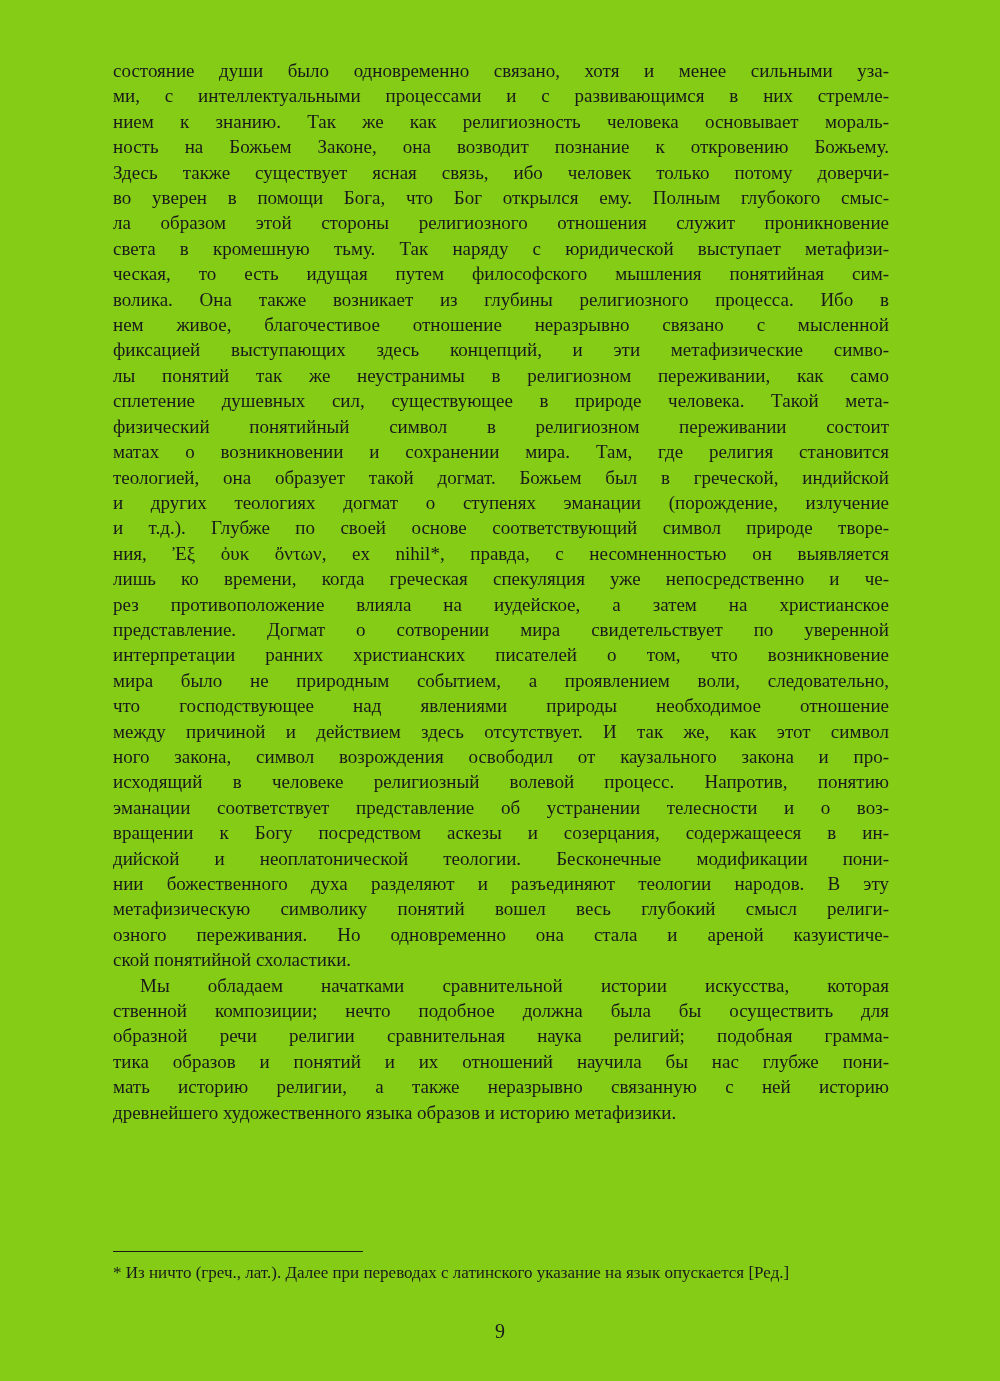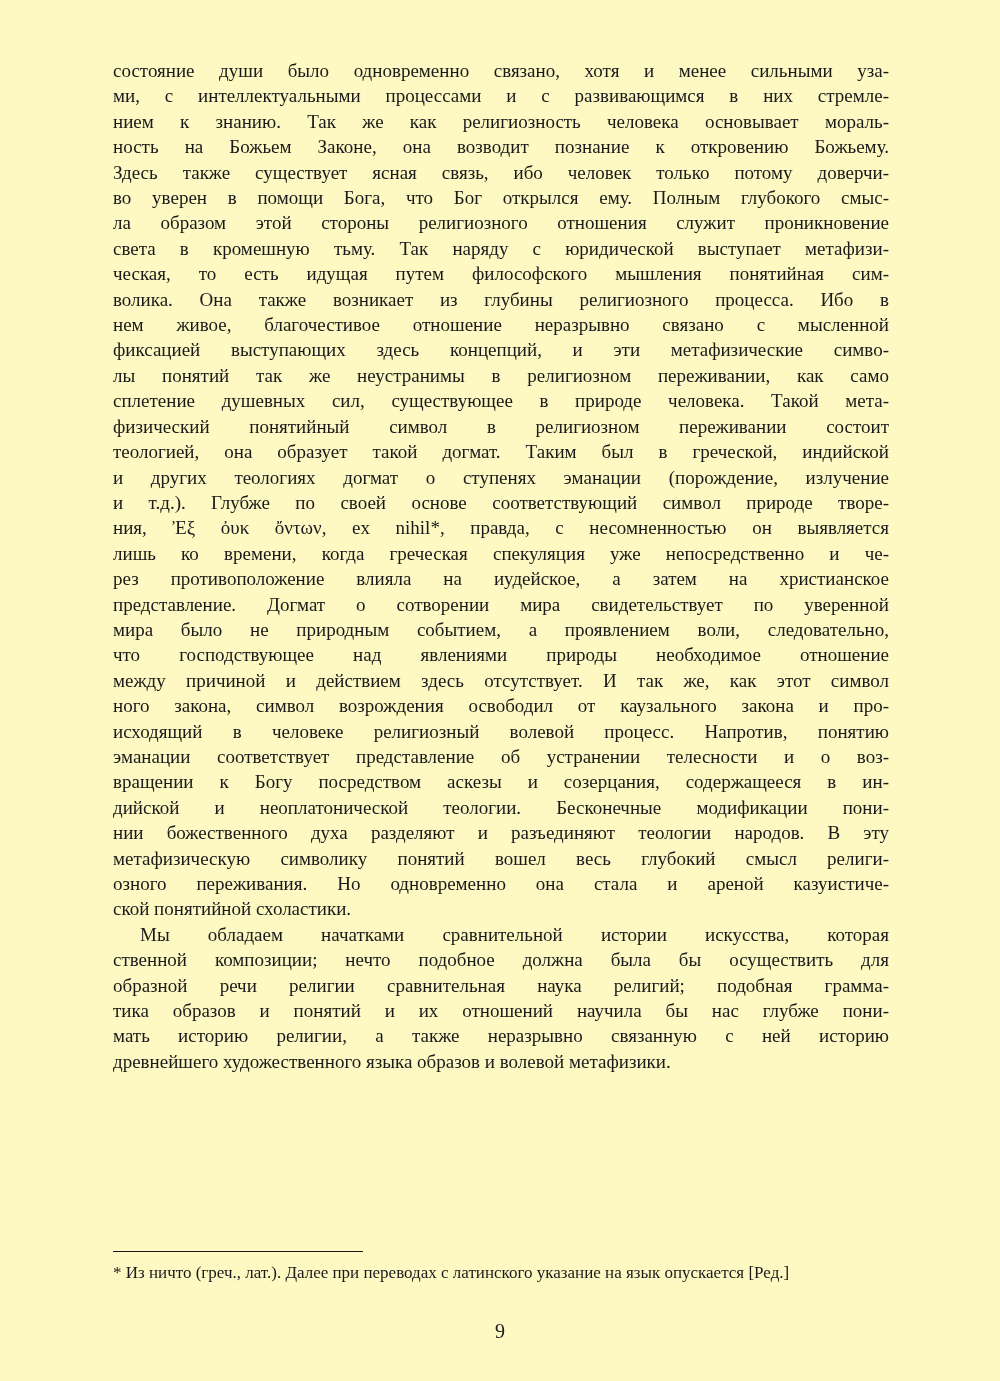--- a/index.html
+++ b/index.html
@@ -4,21 +4,21 @@
 <style>
   html, body {
     margin: 0;
     padding: 0;
     background: #ffffff;
   }
   .page {
     position: relative;
     width: 1000px;
     height: 1381px;
-    background: #fef9c3;
+    background: #84cc16;
     color: #1a1a1a;
     font-family: "Liberation Serif", "DejaVu Serif", serif;
     overflow: hidden;
   }
   .text-body {
     position: absolute;
     left: 113px;
     top: 58px;
     width: 776px;
   }
@@ -79,45 +79,47 @@
         <div class="line">во уверен в помощи Бога, что Бог открылся ему. Полным глубокого смыс-</div>
         <div class="line">ла образом этой стороны религиозного отношения служит проникновение</div>
         <div class="line">света в кромешную тьму. Так наряду с юридической выступает метафизи-</div>
         <div class="line">ческая, то есть идущая путем философского мышления понятийная сим-</div>
         <div class="line">волика. Она также возникает из глубины религиозного процесса. Ибо в</div>
         <div class="line">нем живое, благочестивое отношение неразрывно связано с мысленной</div>
         <div class="line">фиксацией выступающих здесь концепций, и эти метафизические симво-</div>
         <div class="line">лы понятий так же неустранимы в религиозном переживании, как само</div>
         <div class="line">сплетение душевных сил, существующее в природе человека. Такой мета-</div>
         <div class="line">физический понятийный символ в религиозном переживании состоит</div>
-        <div class="line">теологией, она образует такой догмат. Таким был в греческой, индийской</div>
+        <div class="line">матах о возникновении и сохранении мира. Там, где религия становится</div>
+        <div class="line">теологией, она образует такой догмат. Божьем был в греческой, индийской</div>
         <div class="line">и других теологиях догмат о ступенях эманации (порождение, излучение</div>
         <div class="line">и т.д.). Глубже по своей основе соответствующий символ природе творе-</div>
         <div class="line">ния, Ἐξ ὀυκ ὄντων, ex nihil*, правда, с несомненностью он выявляется</div>
         <div class="line">лишь ко времени, когда греческая спекуляция уже непосредственно и че-</div>
         <div class="line">рез противоположение влияла на иудейское, а затем на христианское</div>
         <div class="line">представление. Догмат о сотворении мира свидетельствует по уверенной</div>
+        <div class="line">интерпретации ранних христианских писателей о том, что возникновение</div>
         <div class="line">мира было не природным событием, а проявлением воли, следовательно,</div>
         <div class="line">что господствующее над явлениями природы необходимое отношение</div>
         <div class="line">между причиной и действием здесь отсутствует. И так же, как этот символ</div>
         <div class="line">ного закона, символ возрождения освободил от каузального закона и про-</div>
         <div class="line">исходящий в человеке религиозный волевой процесс. Напротив, понятию</div>
         <div class="line">эманации соответствует представление об устранении телесности и о воз-</div>
         <div class="line">вращении к Богу посредством аскезы и созерцания, содержащееся в ин-</div>
         <div class="line">дийской и неоплатонической теологии. Бесконечные модификации пони-</div>
         <div class="line">нии божественного духа разделяют и разъединяют теологии народов. В эту</div>
         <div class="line">метафизическую символику понятий вошел весь глубокий смысл религи-</div>
         <div class="line">озного переживания. Но одновременно она стала и ареной казуистиче-</div>
         <div class="line last">ской понятийной схоластики.</div>
       </div>
       <div class="para indent">
         <div class="line first">Мы обладаем начатками сравнительной истории искусства, которая</div>
         <div class="line">ственной композиции; нечто подобное должна была бы осуществить для</div>
         <div class="line">образной речи религии сравнительная наука религий; подобная грамма-</div>
         <div class="line">тика образов и понятий и их отношений научила бы нас глубже пони-</div>
         <div class="line">мать историю религии, а также неразрывно связанную с ней историю</div>
-        <div class="line last">древнейшего художественного языка образов и волевой метафизики.</div>
+        <div class="line last">древнейшего художественного языка образов и историю метафизики.</div>
       </div>
     </div>
   <div class="fn-sep"></div>
   <div class="footnote" id="footnote"><span>* Из ничто (</span><span class="it">греч., лат.</span><span>). Далее при переводах с латинского указание на язык опускается [</span><span class="it">Ред.</span><span>]</span></div>
   <div class="page-number">9</div>
 </div>
 
 </body></html>

